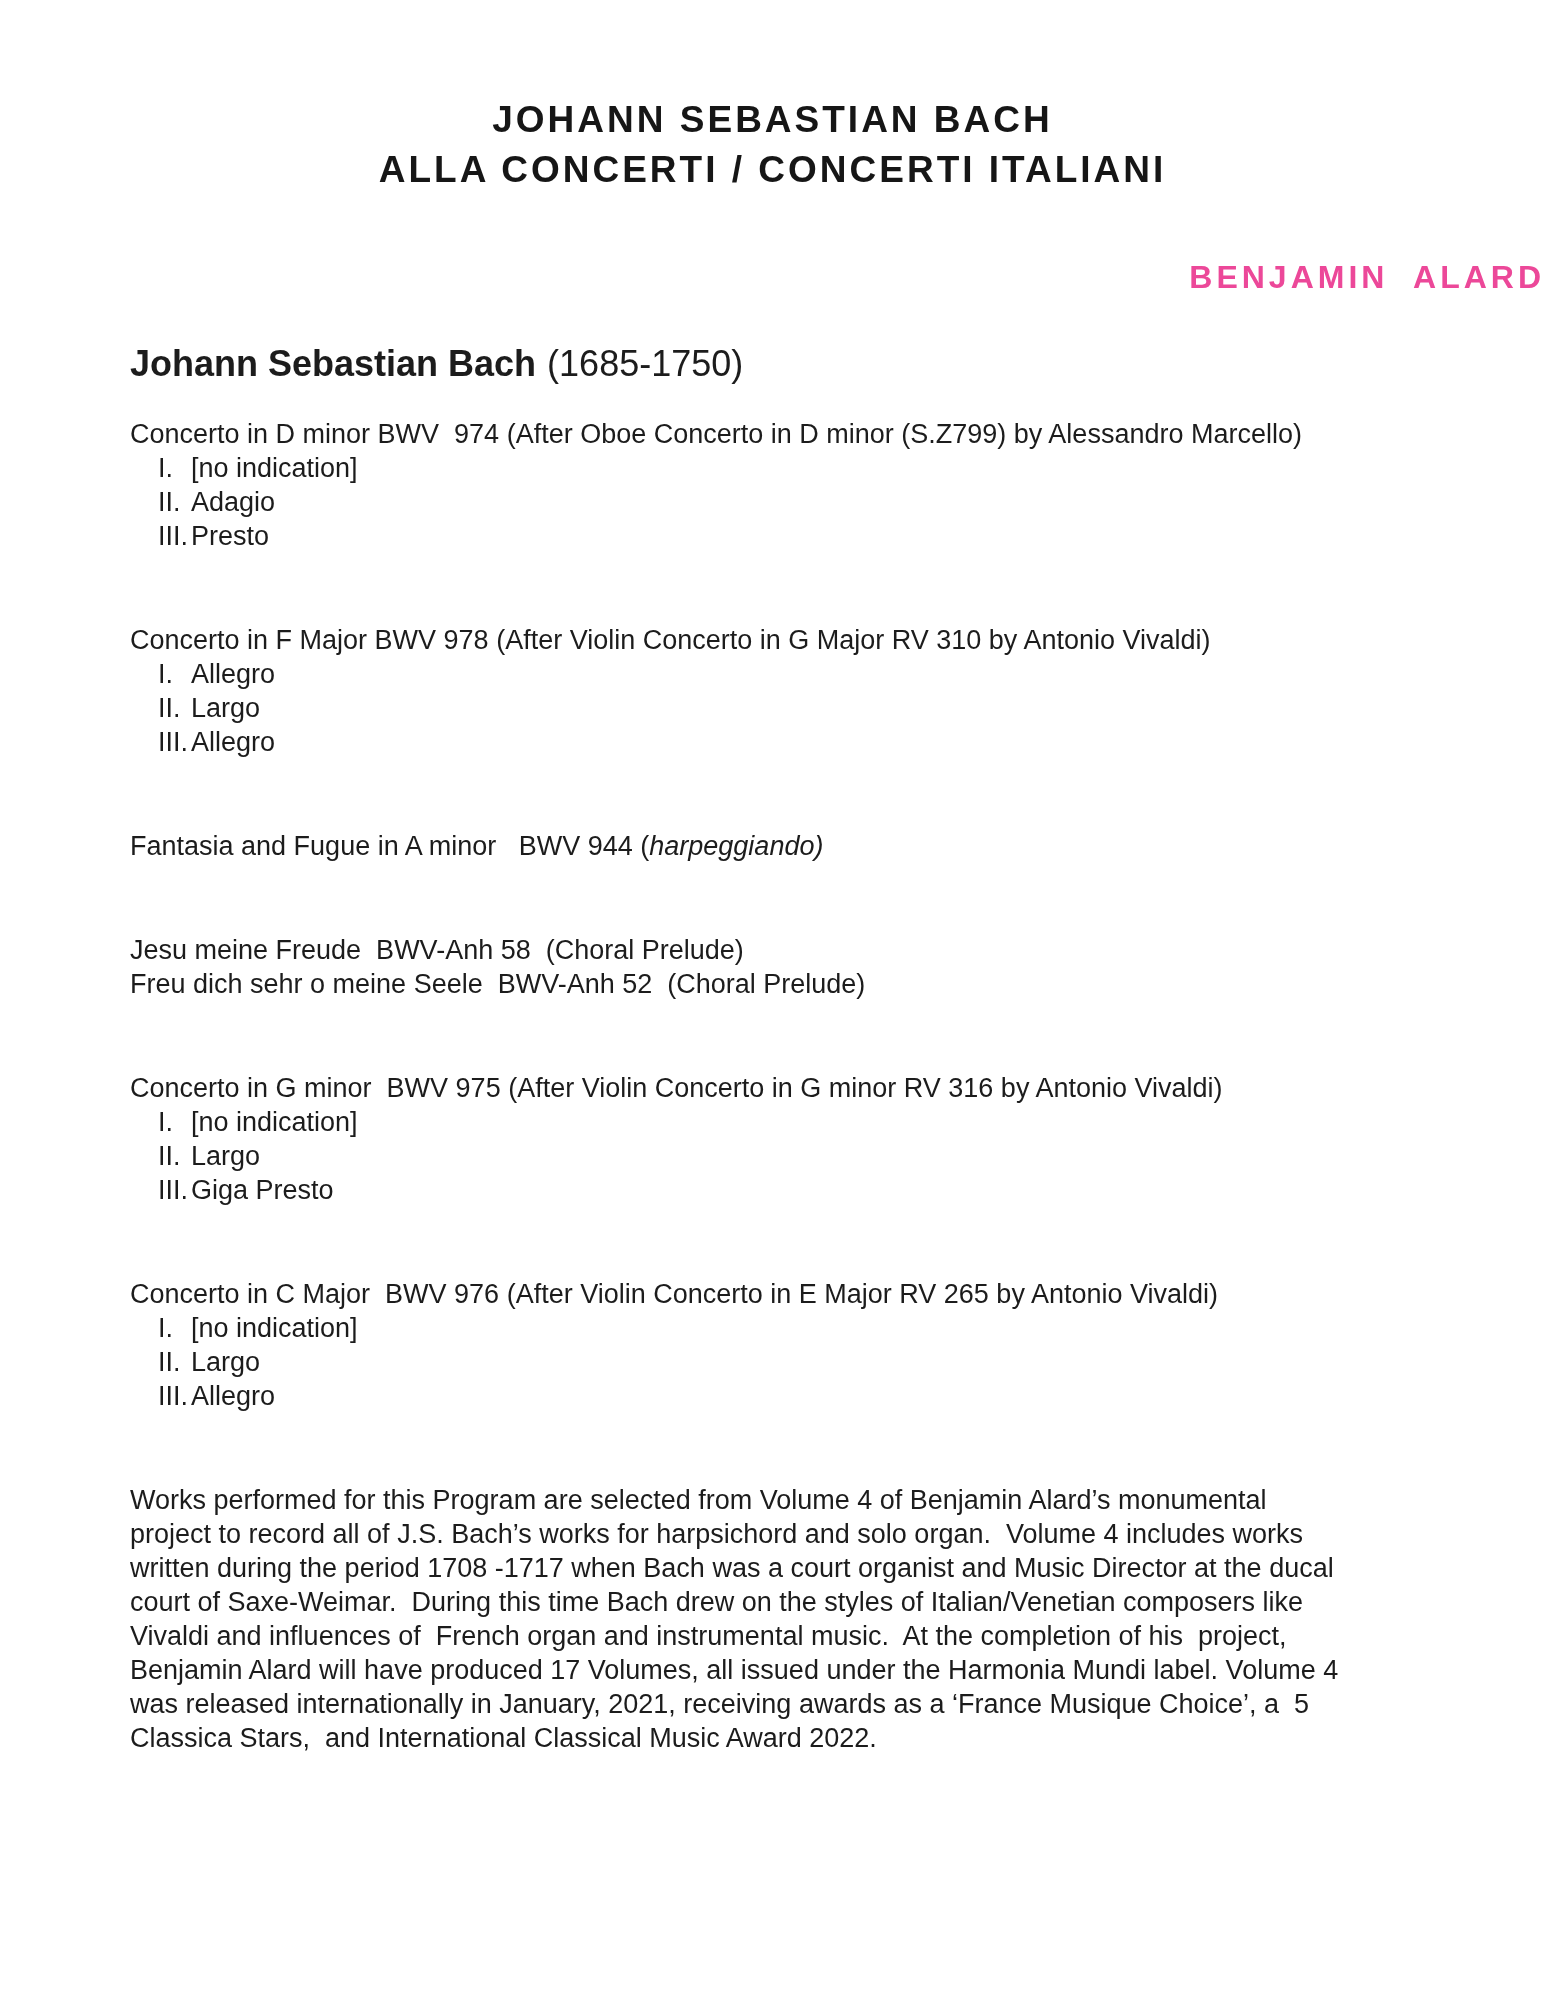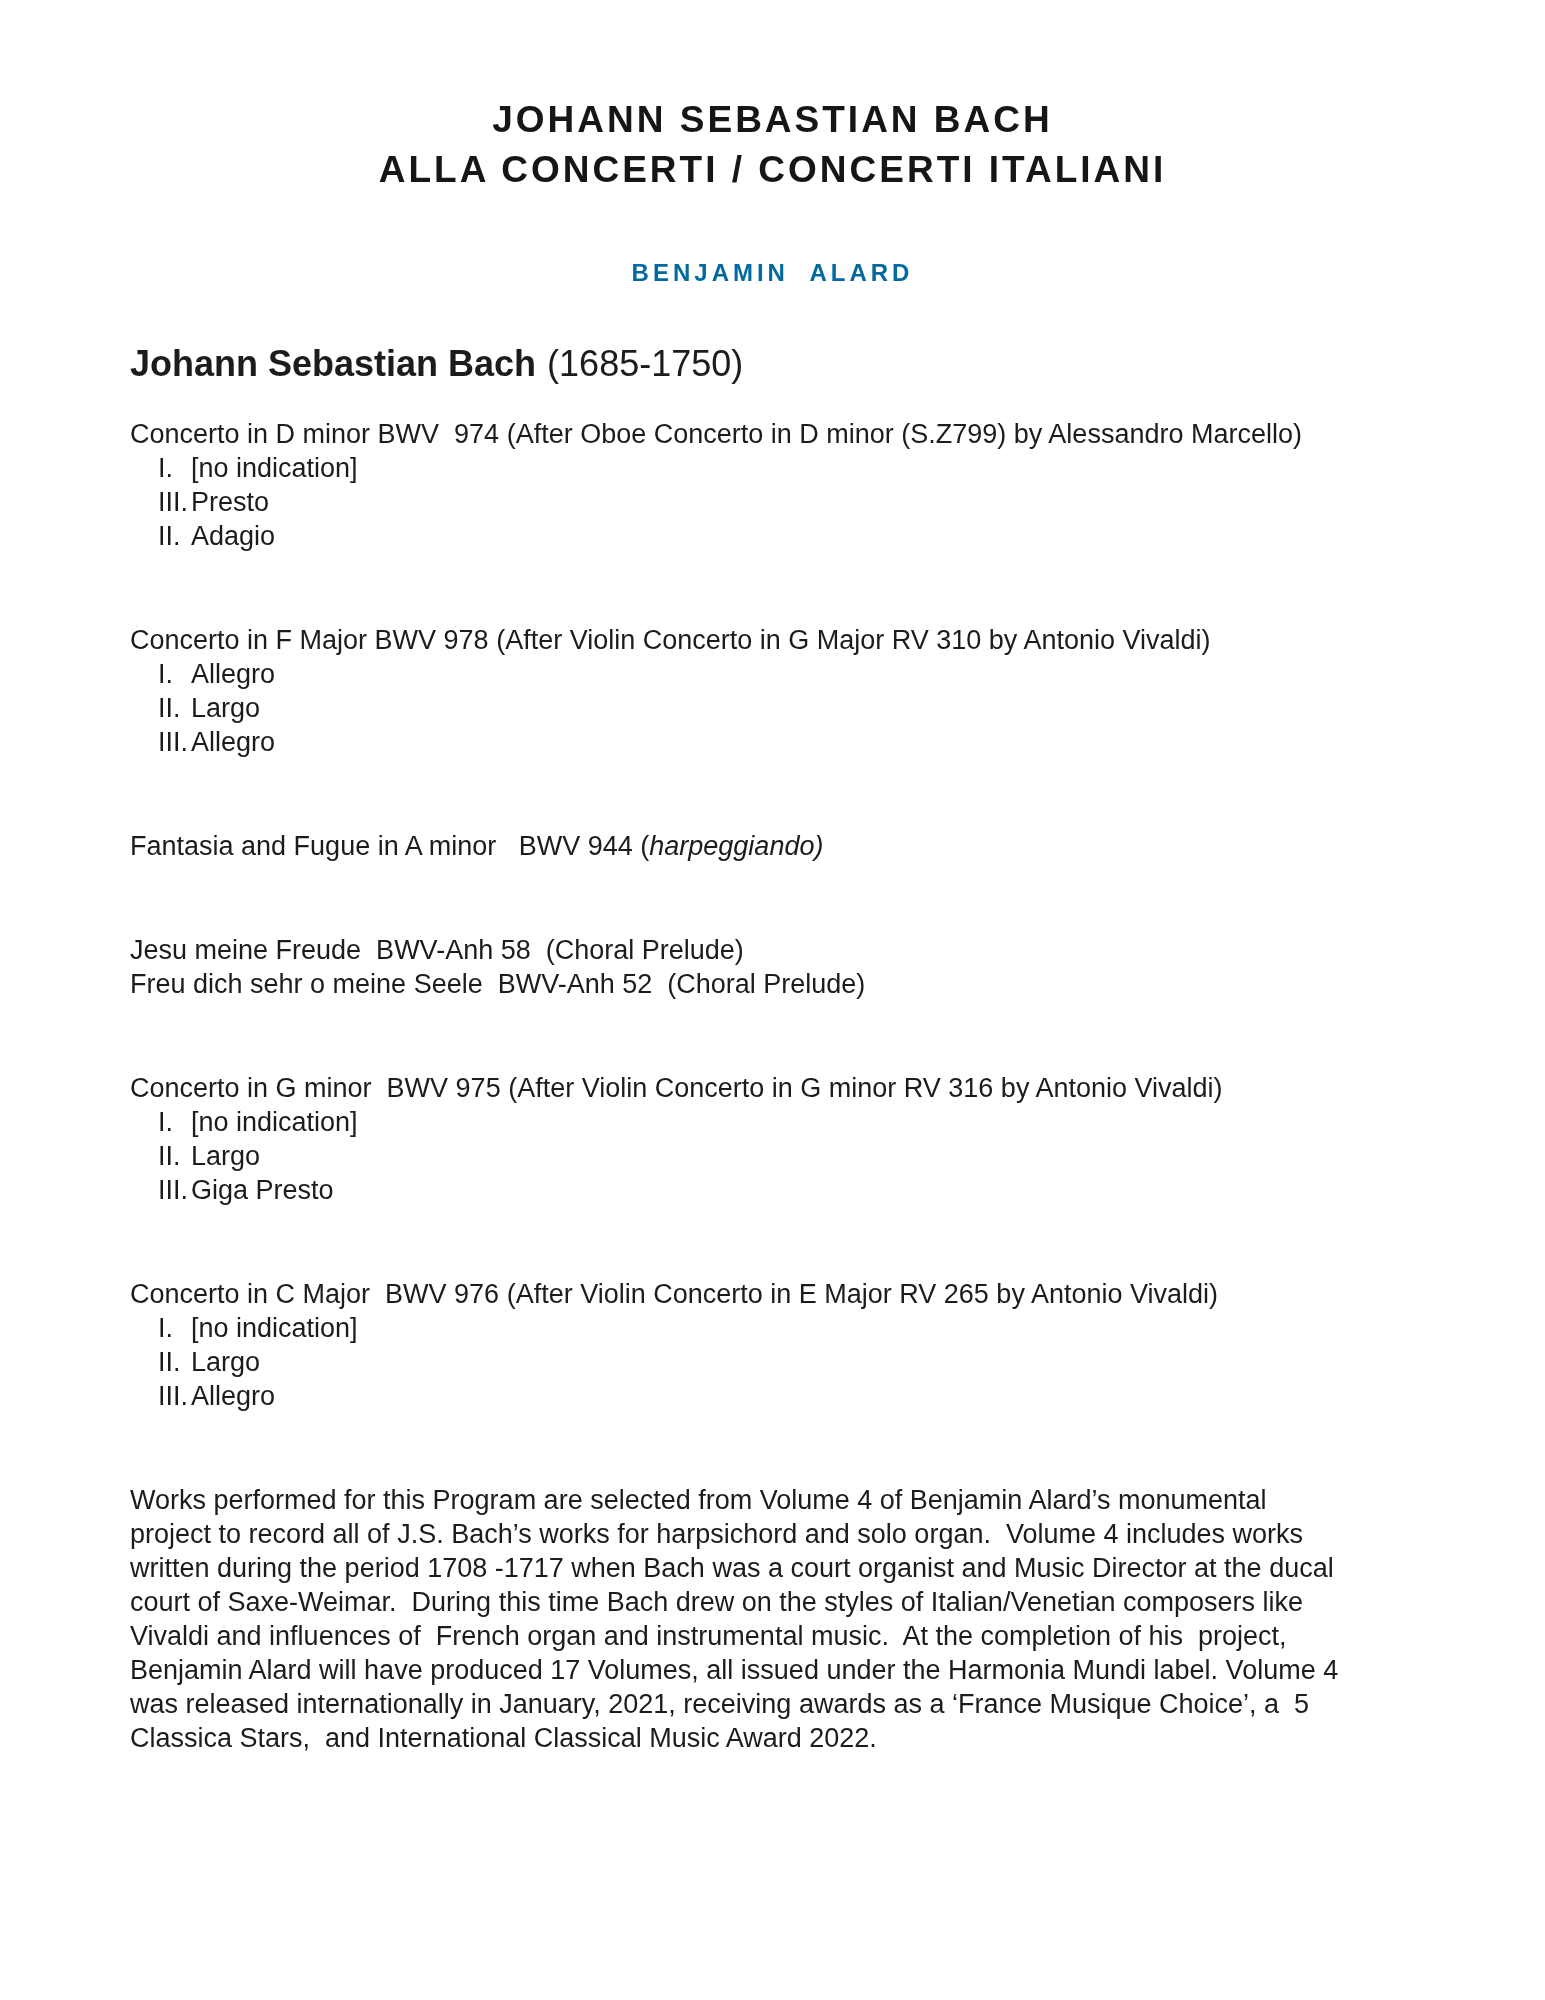--- a/index.html
+++ b/index.html
@@ -22,26 +22,26 @@
     font-size: 37px;
     font-weight: bold;
     letter-spacing: 3px;
     line-height: 50px;
     white-space: pre;
     color: #161616;
   }
   .performer {
     position: absolute;
     top: 221px; left: 0; right: 0;
-    text-align: center;
-    font-size: 24px;
+    text-align: right;
+    font-size: 32px;
     font-weight: bold;
     letter-spacing: 4px;
     white-space: pre;
-    color: #0369a1;
+    color: #ec4899;
   }
   .content {
     position: absolute;
     left: 130px;
     top: 309px;
     width: 1330px;
   }
   .composer-line {
     font-size: 36px;
     line-height: 34px;
@@ -80,22 +80,22 @@
 
   <div class="performer">BENJAMIN  ALARD</div>
 
   <div class="content">
     <p class="composer-line"><span class="composer-name">Johann Sebastian Bach</span><span class="composer-dates">(1685-1750)</span></p>
 
     <div>
         <div class="work">
           <div class="work-title"><span>Concerto in D minor BWV  974 (After Oboe Concerto in D minor (S.Z799) by Alessandro Marcello)</span></div>
           <div class="movement"><span class="mv-num">I.</span><span class="mv-name">[no indication]</span></div>
+          <div class="movement"><span class="mv-num">II.</span><span class="mv-name">Adagio</span></div>
           <div class="movement"><span class="mv-num">III.</span><span class="mv-name">Presto</span></div>
-          <div class="movement"><span class="mv-num">II.</span><span class="mv-name">Adagio</span></div>
         </div>
         <div class="work">
           <div class="work-title"><span>Concerto in F Major BWV 978 (After Violin Concerto in G Major RV 310 by Antonio Vivaldi)</span></div>
           <div class="movement"><span class="mv-num">I.</span><span class="mv-name">Allegro</span></div>
           <div class="movement"><span class="mv-num">II.</span><span class="mv-name">Largo</span></div>
           <div class="movement"><span class="mv-num">III.</span><span class="mv-name">Allegro</span></div>
         </div>
         <div class="work">
           <div class="work-title"><span>Fantasia and Fugue in A minor   BWV 944 (</span><em>harpeggiando)</em></div>
         </div>

